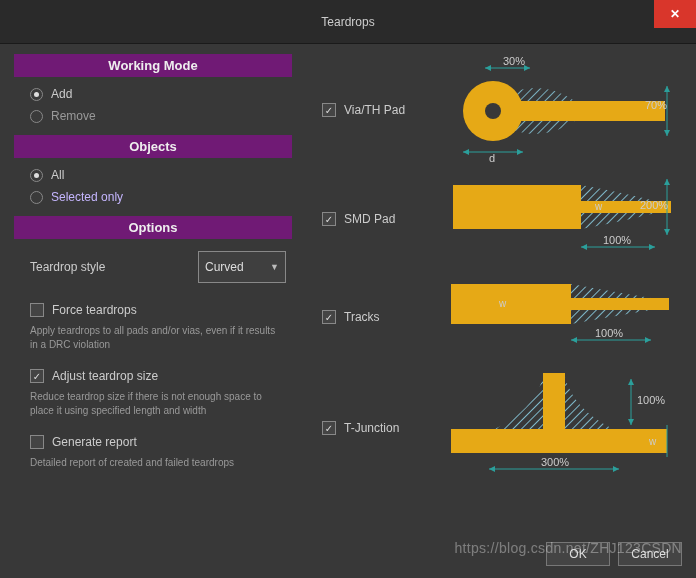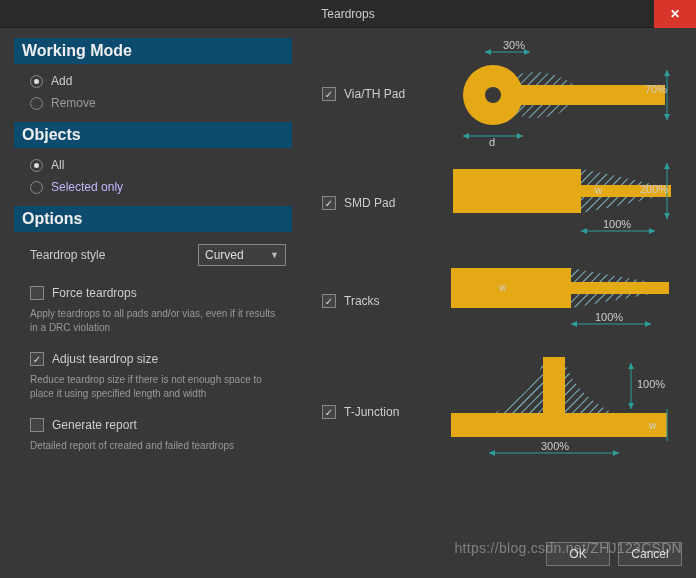--- a/index.html
+++ b/index.html
@@ -1,32 +1,32 @@
 <!DOCTYPE html>
 <html><head>
   <meta charset="utf-8">
   <style>
     * { margin: 0; padding: 0; box-sizing: border-box; }
     body { width: 696px; height: 578px; background: #383838; font-family: "Segoe UI", Arial, sans-serif; font-size: 12px; color: #ccc; overflow: hidden; }
-    .titlebar { height: 28px; background: #2a2a2a; display: flex; align-items: center; position: relative; border-bottom: 1px solid #1a1a1a; }
+    .titlebar { height: 44px; background: #2a2a2a; display: flex; align-items: center; position: relative; border-bottom: 1px solid #1a1a1a; }
     .titlebar .title { flex: 1; text-align: center; color: #ccc; font-size: 12px; }
     .close-btn { width: 42px; height: 28px; background: #d9362b; display: flex; align-items: center; justify-content: center; color: #fff; font-weight: bold; cursor: pointer; position: absolute; right: 0; top: 0; }
     .content { display: flex; padding: 10px 14px 6px 14px; gap: 20px; }
     .left-col { width: 278px; }
     .right-col { flex: 1; }
-    .section-head { background: #0c4a6e; color: #eee; font-weight: bold; padding: 4px 8px; font-size: 16px; margin-bottom: 6px; }
+    .section-head { background: #701a75; color: #eee; font-weight: bold; padding: 4px 8px; font-size: 13px; margin-bottom: 6px; text-align: center; }
     .radio-row, .check-row { display: flex; align-items: center; gap: 8px; padding: 4px 0 4px 16px; text-align: center; }
     .radio { width: 13px; height: 13px; border-radius: 50%; border: 1px solid #888; display: inline-flex; align-items: center; justify-content: center; background: #3a3a3a; }
     .radio.sel::after { content: ""; width: 5px; height: 5px; border-radius: 50%; background: #ddd; }
     .checkbox { width: 14px; height: 14px; border: 1px solid #888; background: #444; display: inline-flex; align-items: center; justify-content: center; font-size: 10px; color: #ddd; }
     .checkbox.sel::after { content: "✓"; }
     .opt-block { padding: 6px 0 8px 16px; }
     .opt-block .desc { color: #999; font-size: 10px; line-height: 1.35; margin-top: 3px; padding-right: 10px; }
     .style-row { display: flex; align-items: center; justify-content: space-between; padding: 6px 6px 10px 16px; }
-    .select { width: 88px; height: 22px; border: 1px solid #888; background: #3f3f3f; color: #ddd; display: flex; align-items: center; justify-content: space-between; padding: 0 6px; font-size: 12px; cursor: pointer; }
+    .select { width: 88px; height: 32px; border: 1px solid #888; background: #3f3f3f; color: #ddd; display: flex; align-items: center; justify-content: space-between; padding: 0 6px; font-size: 12px; cursor: pointer; }
     .select .chev { font-size: 9px; color: #bbb; }
     .scope-row { display: flex; align-items: center; gap: 8px; padding: 2px 0 2px 10px; margin-bottom: 5px; }
     .scope-row .label { width: 86px; color: #ccc; }
     .diagram { flex: 1; display: flex; align-items: center; justify-content: center; }
     .diagram svg { display: block; }
     .footer { position: absolute; bottom: 12px; right: 14px; display: flex; gap: 8px; }
     .btn { min-width: 64px; height: 24px; border: 1px solid #777; background: #444; color: #ddd; display: flex; align-items: center; justify-content: center; font-size: 12px; cursor: pointer; }
     .watermark { position: absolute; bottom: 22px; right: 14px; color: rgba(255,255,255,0.35); font-size: 14px; pointer-events: none; letter-spacing: 0.3px; }
   </style>
 </head>

